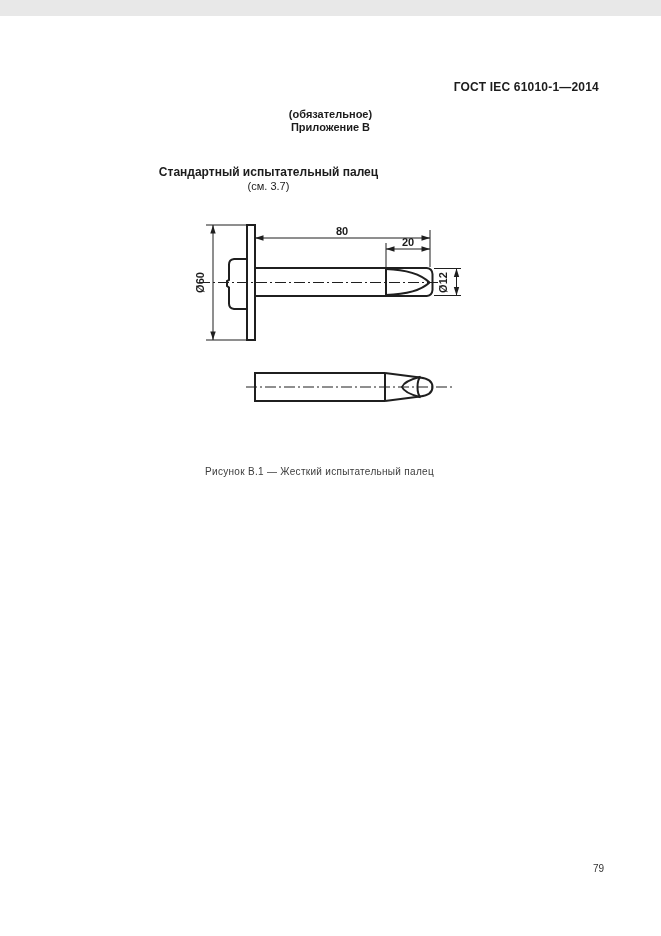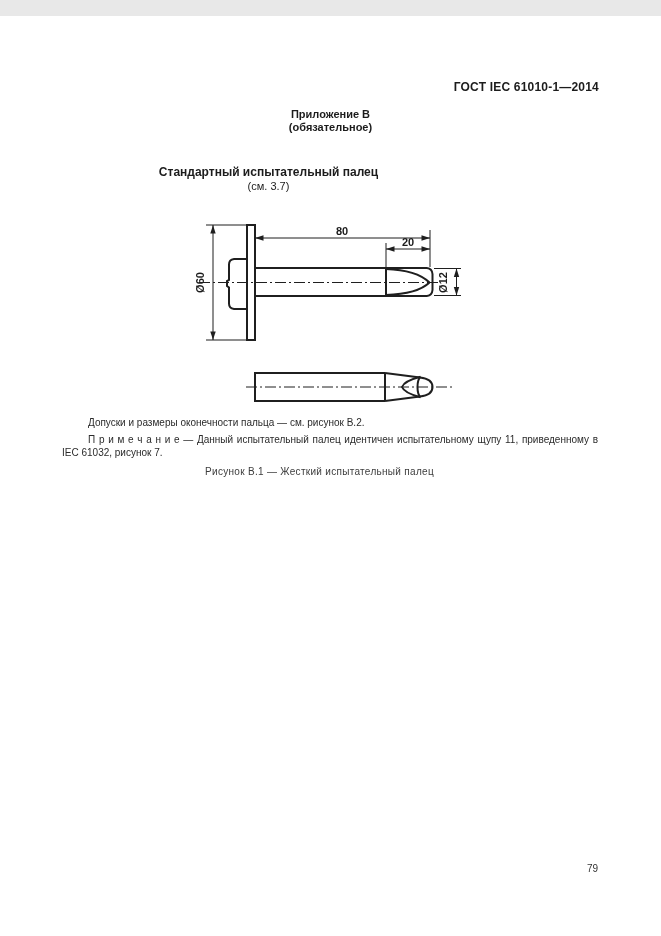--- a/index.html
+++ b/index.html
@@ -44,40 +44,40 @@
     position:absolute;left:62px;top:418px;width:536px;
     font-size:10px;line-height:12.5px;color:#2b2b2b;
     text-align:justify;text-indent:26px;
   }
   .fig-caption{
     position:absolute;top:450px;left:0;width:639px;
     text-align:center;font-size:10px;color:#3d3d3d;
     letter-spacing:.3px;
   }
   .page-number{
-    position:absolute;top:847px;right:63px;
+    position:absolute;top:847px;right:57px;
     font-size:10px;color:#333;
   }
   
   .obj{stroke:#1f1f1f;stroke-width:2;fill:none;}
   .thin{stroke:#1f1f1f;stroke-width:1;fill:none;}
   .cline{stroke:#1f1f1f;stroke-width:1;fill:none;stroke-dasharray:11 3 2 3;}
   .arrow{fill:#1f1f1f;stroke:none;}
   .dimtxt{font-family:"Liberation Sans","DejaVu Sans",sans-serif;font-size:11px;font-weight:bold;fill:#1c1c1c;}
 </style>
 </head>
 <body>
 
 <div class="page">
 
   <div class="doc-header">ГОСТ IEC 61010-1—2014</div>
 
   <div class="appendix">
+    <div>(обязательное)</div>
     <div>Приложение В</div>
-    <div>(обязательное)</div>
   </div>
 
   <div class="section-title">
     <div class="t">Стандартный испытательный палец</div>
     <div class="r">(см. 3.7)</div>
   </div>
 
   <svg class="drawing" viewBox="185 190 290 215" xmlns="http://www.w3.org/2000/svg">
 
     <g>
@@ -138,21 +138,19 @@
       <path class="obj" d="M 385,357 L 255,357 L 255,385 L 385,385"></path>
       <line class="obj" x1="385" y1="357" x2="385" y2="385"></line>
       <line class="obj" x1="385" y1="357" x2="420" y2="361.5"></line>
       <line class="obj" x1="385" y1="385" x2="420" y2="380.5"></line>
       <path class="obj" d="M 420,361.5 C 429,362.5 432.5,366 432.5,371 C 432.5,376 429,379.5 420,380.5"></path>
       <path class="obj" d="M 420.5,360.8 C 410,363.5 403.5,367 402,371 C 403.5,375 410,378.5 420.5,381.2"></path>
       <path class="obj" d="M 420.5,360.8 C 416.5,364.5 416.5,377.5 420.5,381.2"></path>
     </g>
   </svg>
 
-  <div class="para1">Допуски и размеры оконечности пальца — см. рисунок В.2.</div>
 
-  <div class="note"><span>П р и м е ч а н и е </span><span>— Данный испытательный палец идентичен испытательному щупу 11, приведенному в IEC 61032, рисунок 7.</span></div>
 
   <div class="fig-caption">Рисунок В.1 — Жесткий испытательный палец</div>
 
   <div class="page-number">79</div>
 
 </div>
 
 </body></html>

